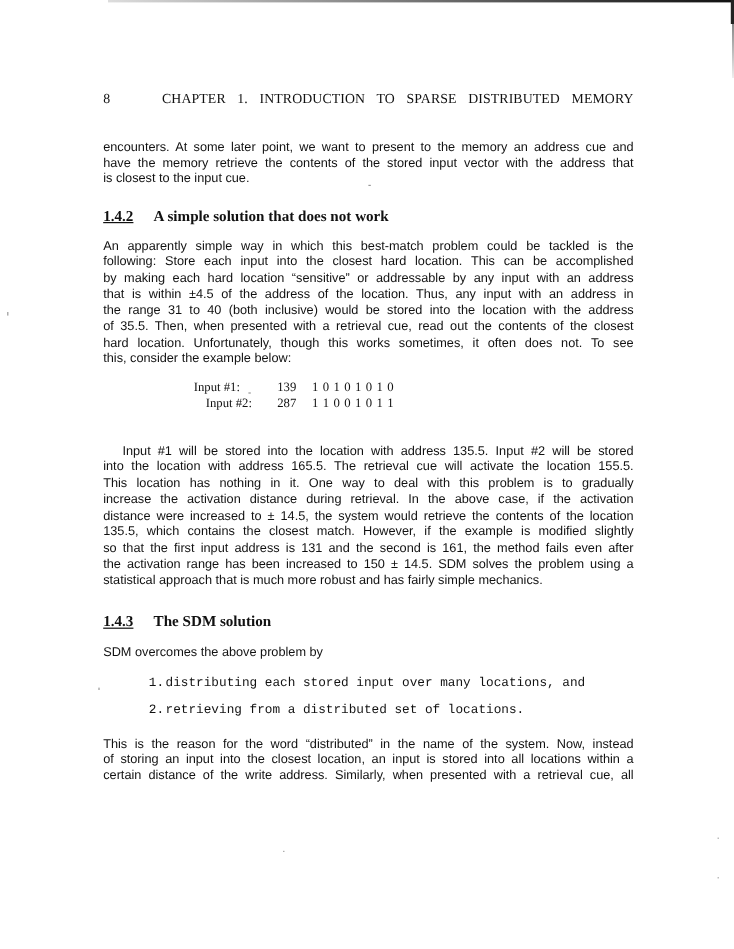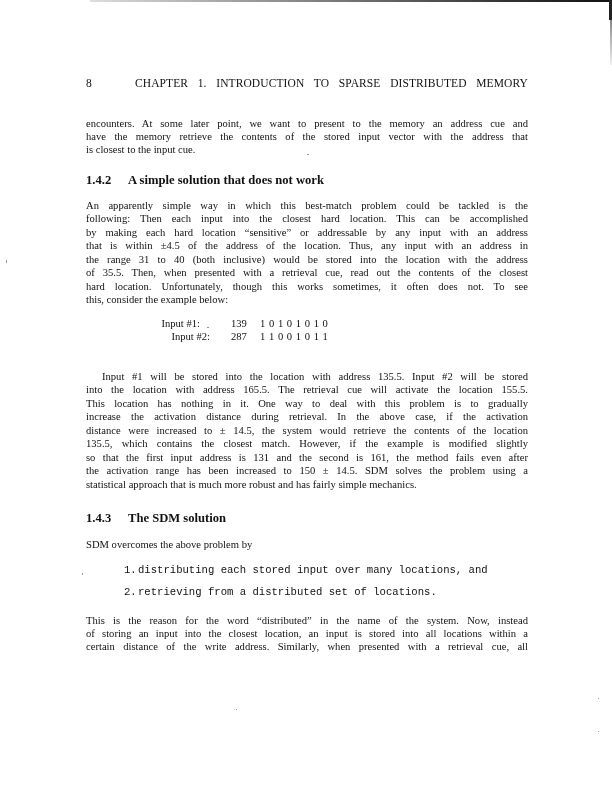--- a/index.html
+++ b/index.html
@@ -4,30 +4,30 @@
 <style>
   html, body { margin: 0; padding: 0; background: #ffffff; }
   body { width: 612px; height: 791px; position: relative; overflow: hidden;
          font-family: "DejaVu Serif", "Liberation Serif", serif; color: #111; }
   .scan-top { position: absolute; left: 90px; top: 0; width: 522px; height: 2px;
               background: linear-gradient(to right, #ddd, #888 40%, #333 80%, #111); }
   .scan-right { position: absolute; right: 0; top: 0; width: 3px; height: 20px; background: #222; }
   .scan-right-fade { position: absolute; right: 0; top: 20px; width: 2px; height: 45px;
                      background: linear-gradient(#888, #eee); }
   .line { position: absolute; left: 86px; width: 442px; font-size: 10.6px; line-height: 13px;
-          white-space: nowrap; font-family: Liberation Serif, serif; }
+          white-space: nowrap; font-family: Liberation Sans, sans-serif; }
   .just { text-align: justify; text-align-last: justify; }
   .header-num { position: absolute; left: 86px; top: 77px; font-size: 11.5px;
                 font-family: "Liberation Serif", serif; }
   .header-title { position: absolute; left: 135px; top: 77px; width: 393px; font-size: 11.5px;
                   font-family: "Liberation Serif", serif; white-space: nowrap;
                   text-align: justify; text-align-last: justify; letter-spacing: 0.1px; }
   .heading { position: absolute; left: 86px; font-size: 12.6px; font-weight: bold;
              font-family: "Liberation Serif", serif; white-space: nowrap; }
-  .heading .num { display: inline-block; width: 42px; }
+  .heading .num { display: inline-block; width: 42px; text-decoration: underline; }
   .tbl { position: absolute; font-size: 10.6px; font-family: "Liberation Serif", serif; }
   .tbl-row { position: absolute; white-space: nowrap; height: 13px; }
   .tbl-label { position: absolute; right: 0; text-align: right; }
   .list-item { position: absolute; left: 100px; font-size: 10.6px; font-family: Liberation Mono, monospace;
                white-space: nowrap; margin-left: 24px; }
   .list-item .n { display: inline-block; width: 14px; }
   .speck { position: absolute; width: 2px; height: 1px; background: #999; }
 </style>
 </head>
 <body>
@@ -44,21 +44,21 @@
   <div class="line just" style="top:130px">have the memory retrieve the contents of the stored input vector with the address that</div>
   <div class="line" style="top:143px">is closest to the input cue.</div>
 </div>
 
 <div class="heading" style="top:173px">
   <span class="num">1.4.2</span><span>A simple solution that does not work</span>
 </div>
 
 <div>
   <div class="line just" style="top:199px">An apparently simple way in which this best-match problem could be tackled is the</div>
-  <div class="line just" style="top:212px">following: Then each input into the closest hard location. This can be accomplished</div>
+  <div class="line just" style="top:212px">following: Store each input into the closest hard location. This can be accomplished</div>
   <div class="line just" style="top:226px">by making each hard location “sensitive” or addressable by any input with an address</div>
   <div class="line just" style="top:239px">that is within ±4.5 of the address of the location. Thus, any input with an address in</div>
   <div class="line just" style="top:253px">the range 31 to 40 (both inclusive) would be stored into the location with the address</div>
   <div class="line just" style="top:266px">of 35.5. Then, when presented with a retrieval cue, read out the contents of the closest</div>
   <div class="line just" style="top:280px">hard location. Unfortunately, though this works sometimes, it often does not. To see</div>
   <div class="line" style="top:293px">this, consider the example below:</div>
 </div>
 
 <div class="tbl" style="left:0; top:318px; width:612px; height:45px;">
   <div class="tbl-row" style="top:0; left:0; width:600px;">

